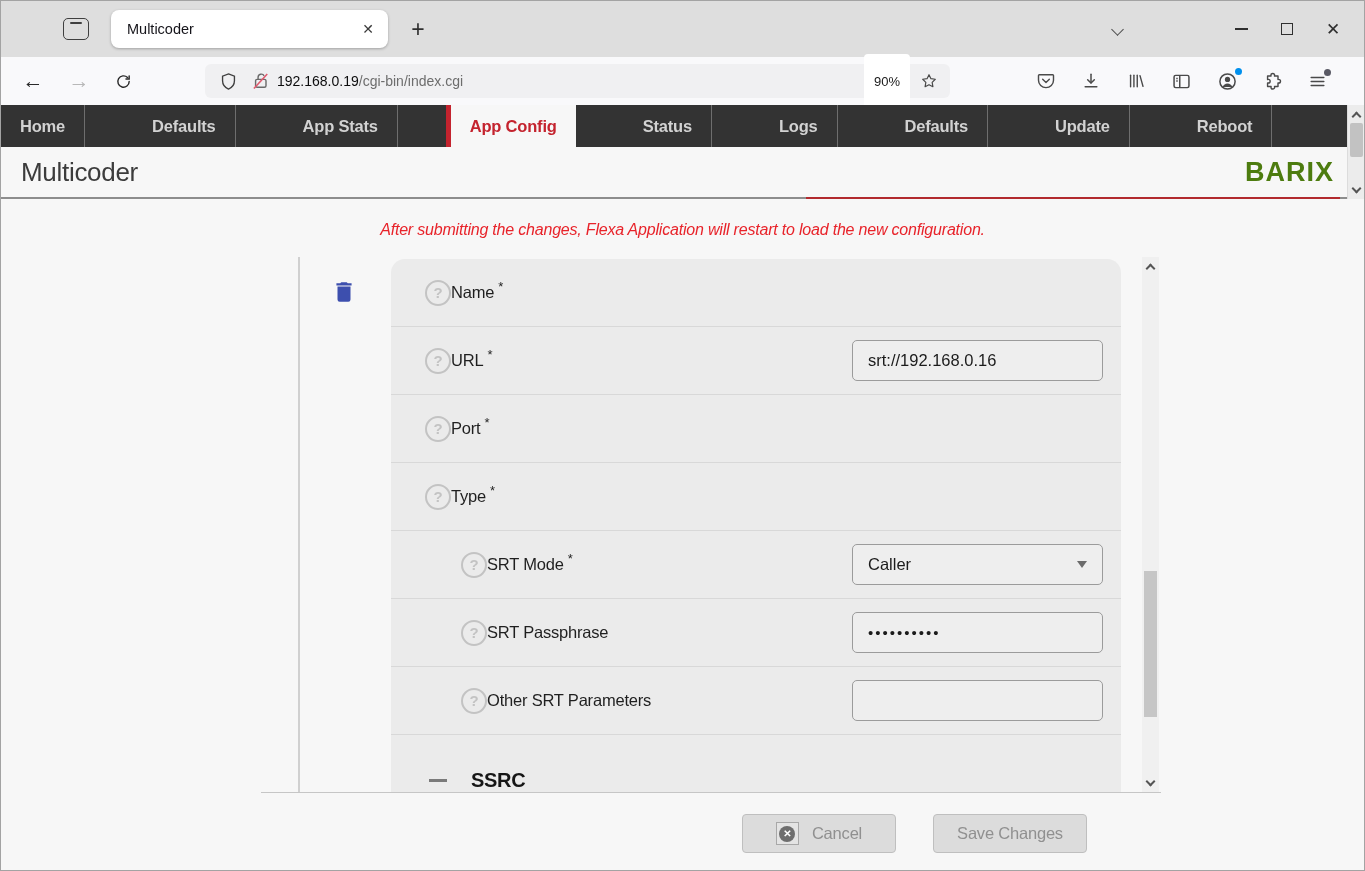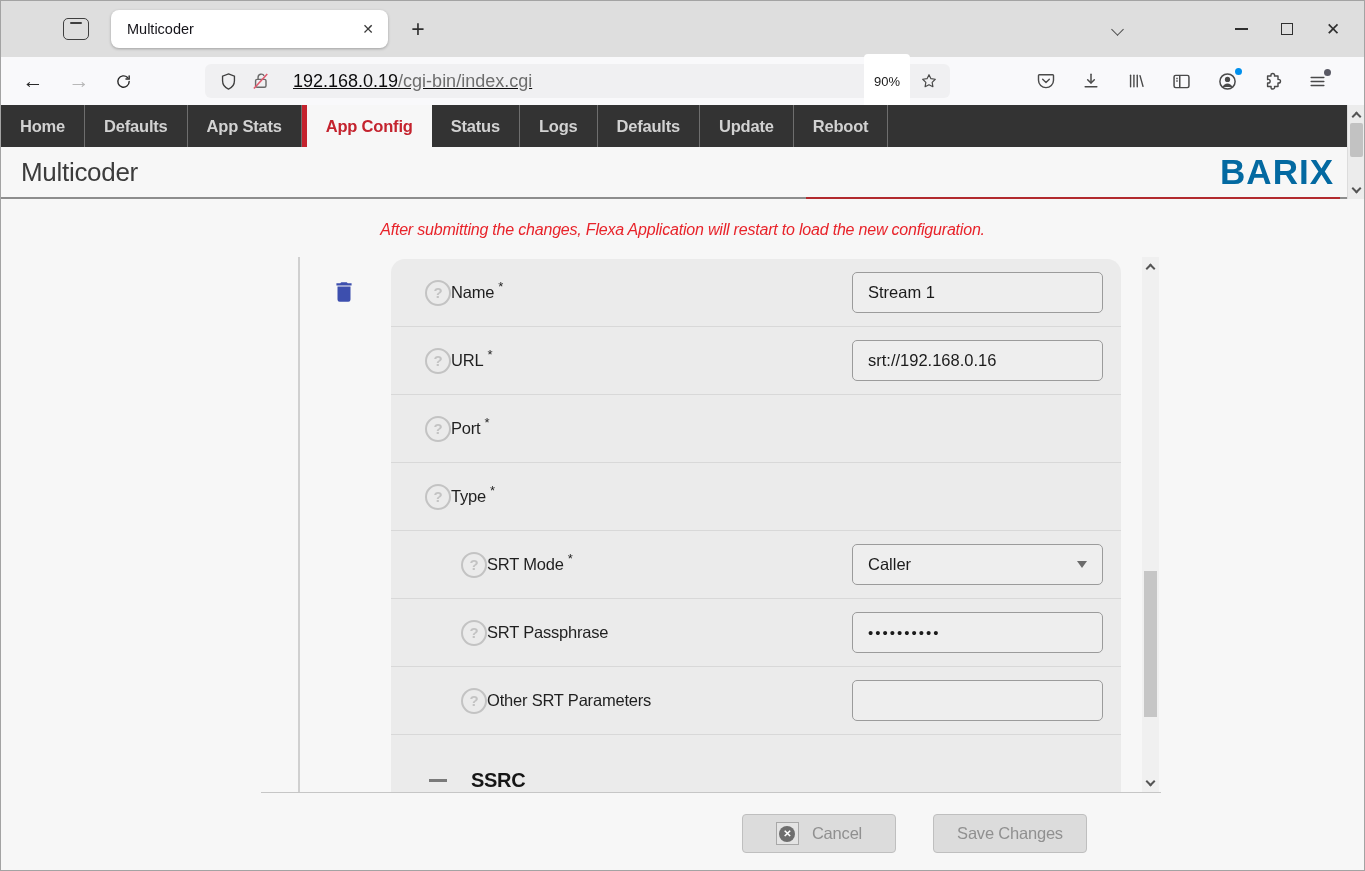--- a/index.html
+++ b/index.html
@@ -28,39 +28,39 @@
   
   .toolbar { height:48px; background:#f9f9fb; display:flex; align-items:center; }
   .navbtn { font-size:21px; color:#2a2a2a; width:32px; height:32px; display:flex; align-items:center; justify-content:center; border-radius:4px; cursor:pointer; }
   .navbtn.back { margin-left:16px; }
   .navbtn.fwd { margin-left:14px; color:#b8b8b8; }
   .navbtn.reload { margin-left:12px; }
   .urlbar { margin-left:66px; width:745px; height:34px; background:#f0f0f2; border-radius:6px; display:flex; align-items:center; cursor:text; }
   .urlbar .icon { display:flex; align-items:center; justify-content:center; cursor:pointer; }
   .shield { margin-left:14px; }
   .locki { margin-left:13px; }
-  .urltext { margin-left:22px; font-size:18px; color:#0c0c0d; flex:1; white-space:nowrap; overflow:hidden;text-decoration:underline; }
+  .urltext { margin-left:6px; font-size:14px; color:#0c0c0d; flex:1; white-space:nowrap; overflow:hidden; }
   .urlpath { color:#6d6d6d; }
   .zoombadge { background:#fff; border-radius:4px; font-size:13px; color:#1a1a1a; padding:20px 10px; margin-right:10px; cursor:pointer; }
   .star { margin-right:12px; }
   .tool-icons { display:flex; align-items:center; gap:25px; margin-left:86px; margin-right:20px; }
   .tool-icons .ticon { position:relative; display:flex; align-items:center; justify-content:center; cursor:pointer; }
   .dot { position:absolute; top:-3px; right:-4px; width:7px; height:7px; border-radius:50%; }
   .dot.blue { background:#0090ed; }
   .dot.gray { background:#5b5b66; }
 
   
   .topframe { position:relative; }
-  .sitenav { height:42px; background:#333333; display:flex; padding-right:17px; }
+  .sitenav { height:42px; background:#333333; display:flex; padding-right:17px;gap:48px; }
   .nav-item { padding:0 19px; display:flex; align-items:center; color:#d2d2d2; font-size:16.5px; font-weight:700; border-right:1px solid #6e6e6e; cursor:pointer; white-space:nowrap; letter-spacing:-0.2px; }
   .nav-item.active { background:#f7f7f7; color:#c4232e; border-left:5px solid #c4232e; border-right:none; }
   .devbanner { flex:1; background:#d02733; display:flex; align-items:center; justify-content:flex-end; gap:12px; padding-right:10px; color:#fff; font-size:15px; font-weight:700; white-space:nowrap; letter-spacing:-0.2px; }
   .titlebar2 { height:52px; background:#f7f7f7; display:flex; align-items:center; padding:0 24px 0 20px; border-bottom:2px solid #8d8d8d; position:relative; margin-right:0; }
   .page-title { font-size:26px; color:#3c3c3c; letter-spacing:-0.3px; }
-  .brand { margin-left:auto; margin-right:6px; font-size:35px; font-weight:900; color:#0369a1; letter-spacing:1px; }
+  .brand { margin-left:auto; margin-right:6px; font-size:27px; font-weight:900; color:#4d7c0f; letter-spacing:1px; }
   .red-underline { position:absolute; bottom:-2px; left:805px; right:24px; height:2px; background:#b22a2e; }
   
   .fscroll { position:absolute; top:0; right:0; width:17px; height:94px; background:#ececec; border-left:1px solid #dcdcdc; }
   .sb-arrow { width:17px; height:18px; display:flex; align-items:center; justify-content:center; cursor:pointer; }
   .sb-chev { display:block; width:7px; height:7px; border-left:2px solid #555; border-top:2px solid #555; }
   .sb-chev.up { transform:rotate(45deg); margin-top:4px; }
   .sb-chev.dn { transform:rotate(225deg); margin-bottom:4px; }
   .fscroll .thumb { width:13px; margin:0 auto; height:34px; background:#c2c2c2; border-radius:2px; }
   .fscroll .sb-arrow.bottom { position:absolute; bottom:0; }
 
@@ -253,23 +253,20 @@
           <path d="M6 19a2 2 0 0 0 2 2h8a2 2 0 0 0 2-2V7H6v12zM19 4h-3.5l-1-1h-5l-1 1H5v2h14V4z"></path>
         </svg>
       </div>
       <div class="panel">
 
         <div class="row">
           <span class="help">?</span>
           <span class="lbl">Name</span>
           <span class="req">*</span>
           <span class="sp"></span>
-          <div class="field">
-            <span class="val">Stream 1</span>
-          </div>
         </div>
 
         <div class="row">
           <span class="help">?</span>
           <span class="lbl">URL</span>
           <span class="req">*</span>
           <span class="sp"></span>
           <div class="field">
             <span class="val">srt://192.168.0.16</span>
           </div>

